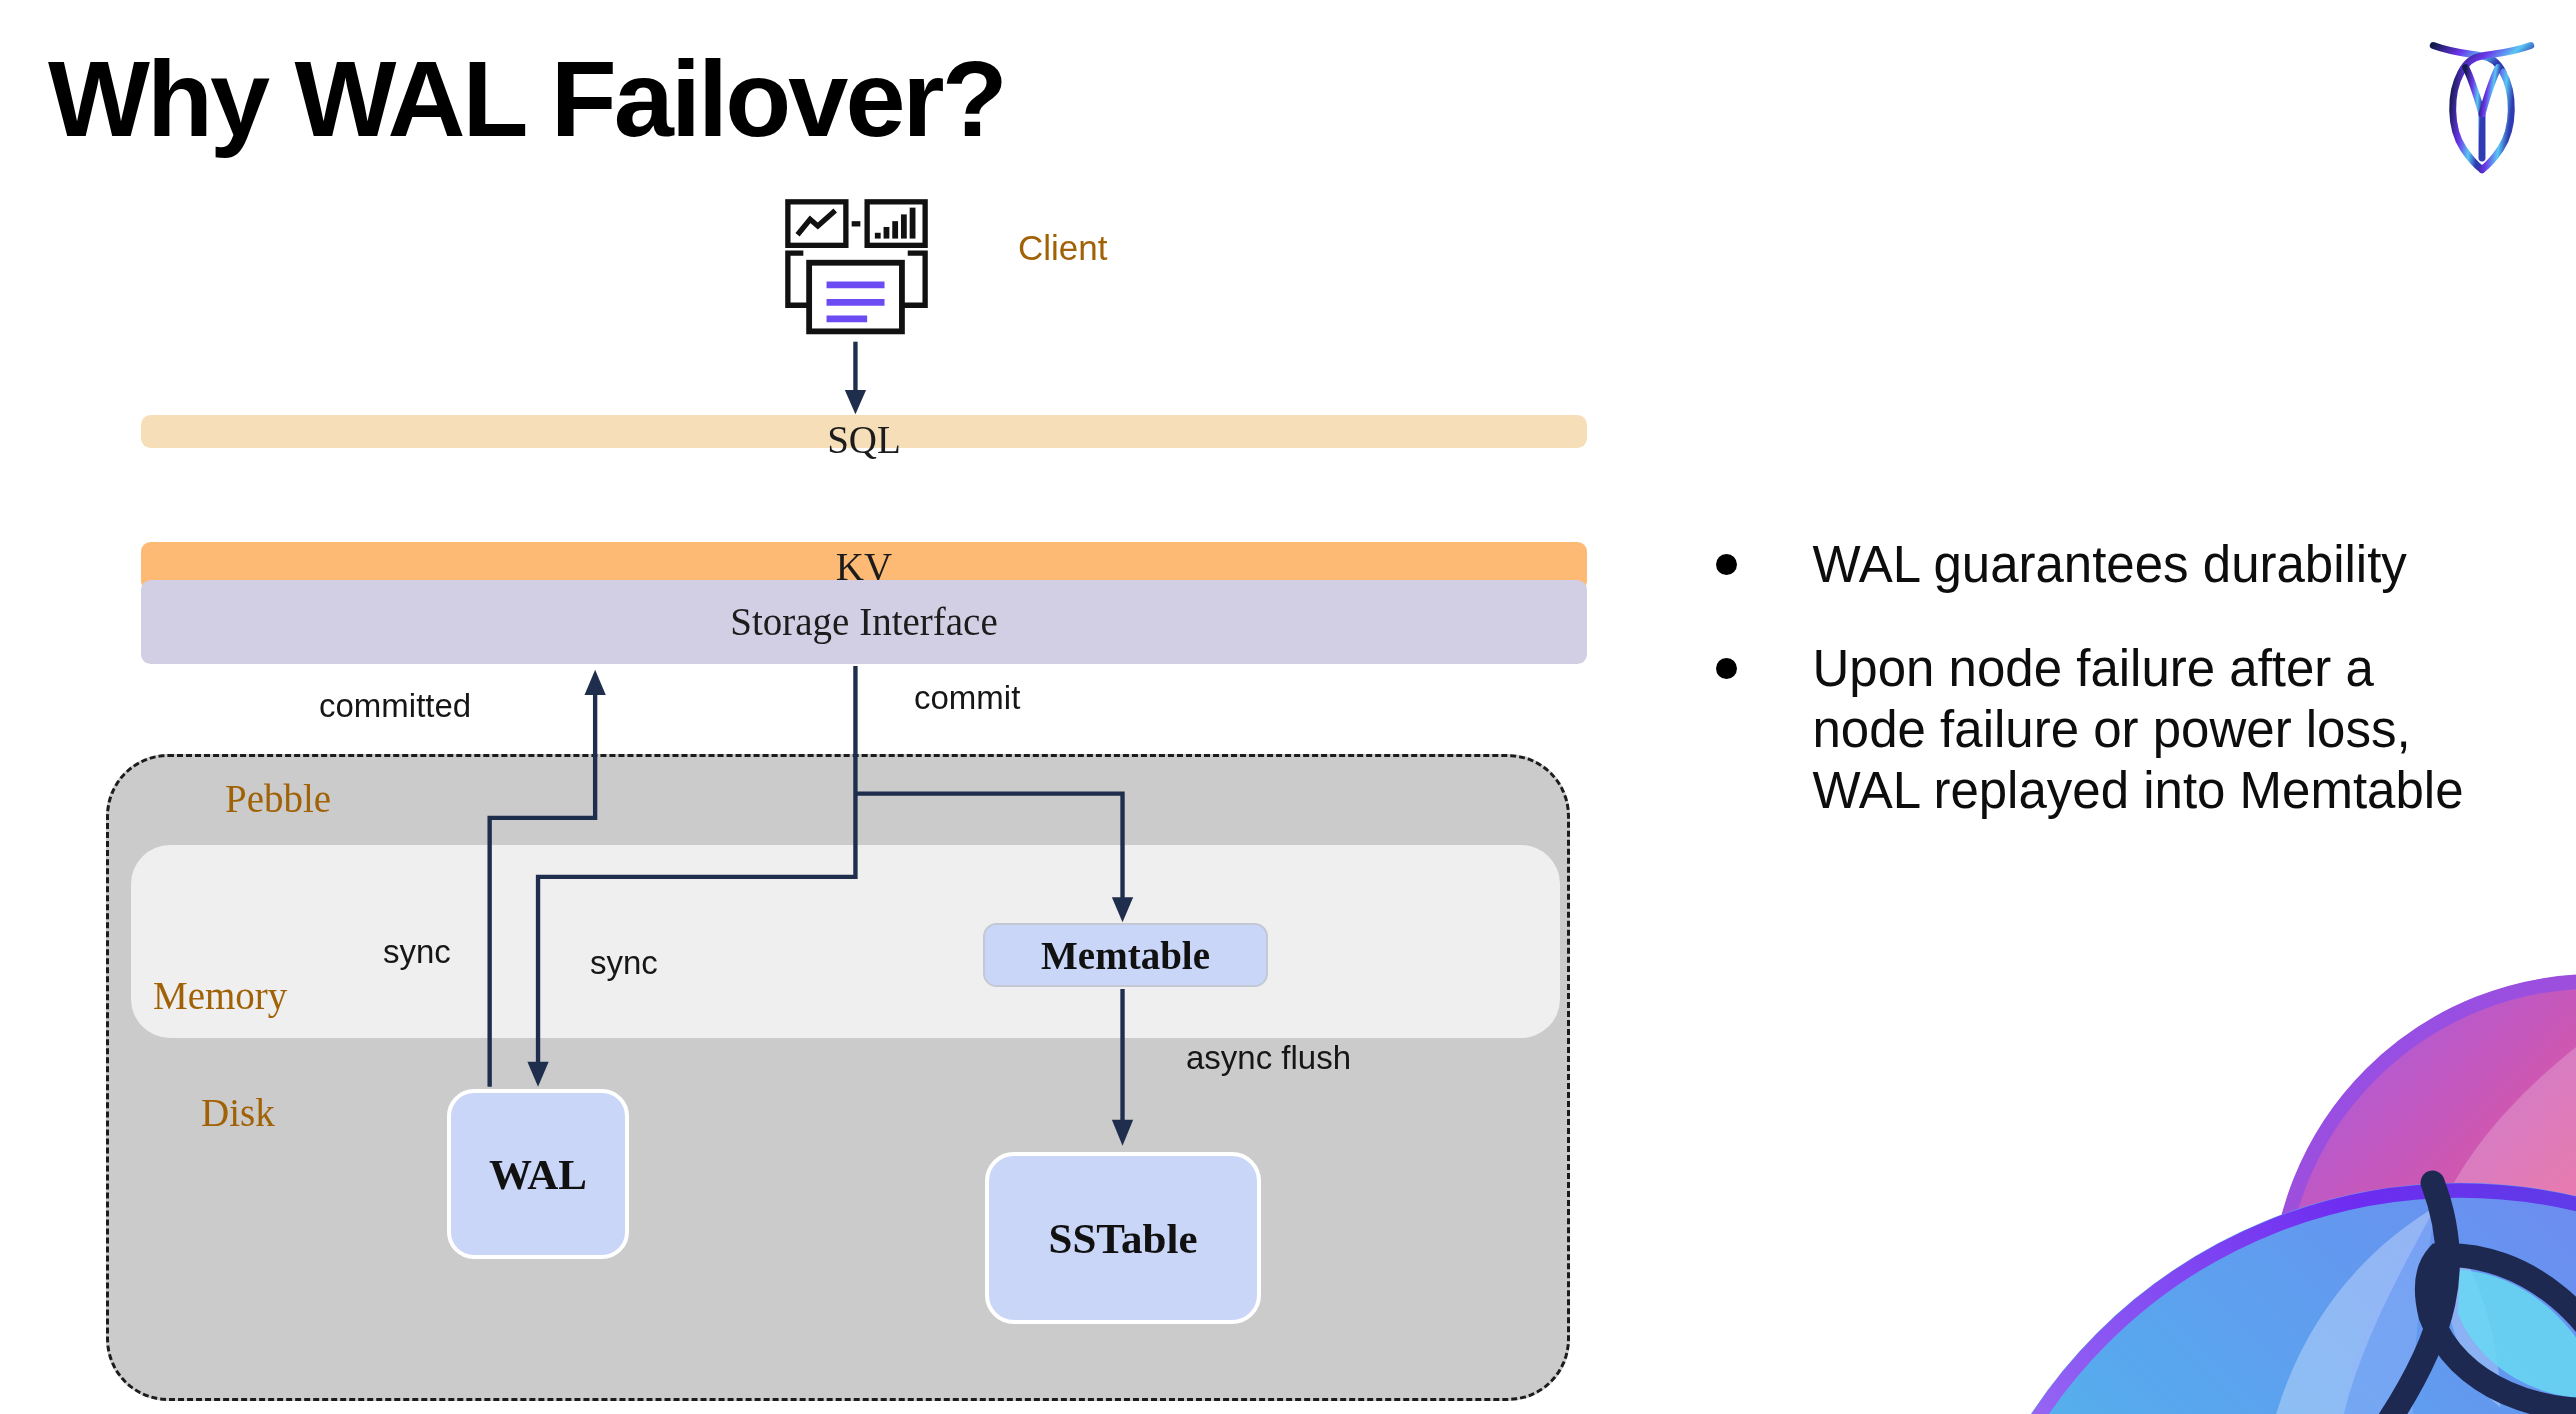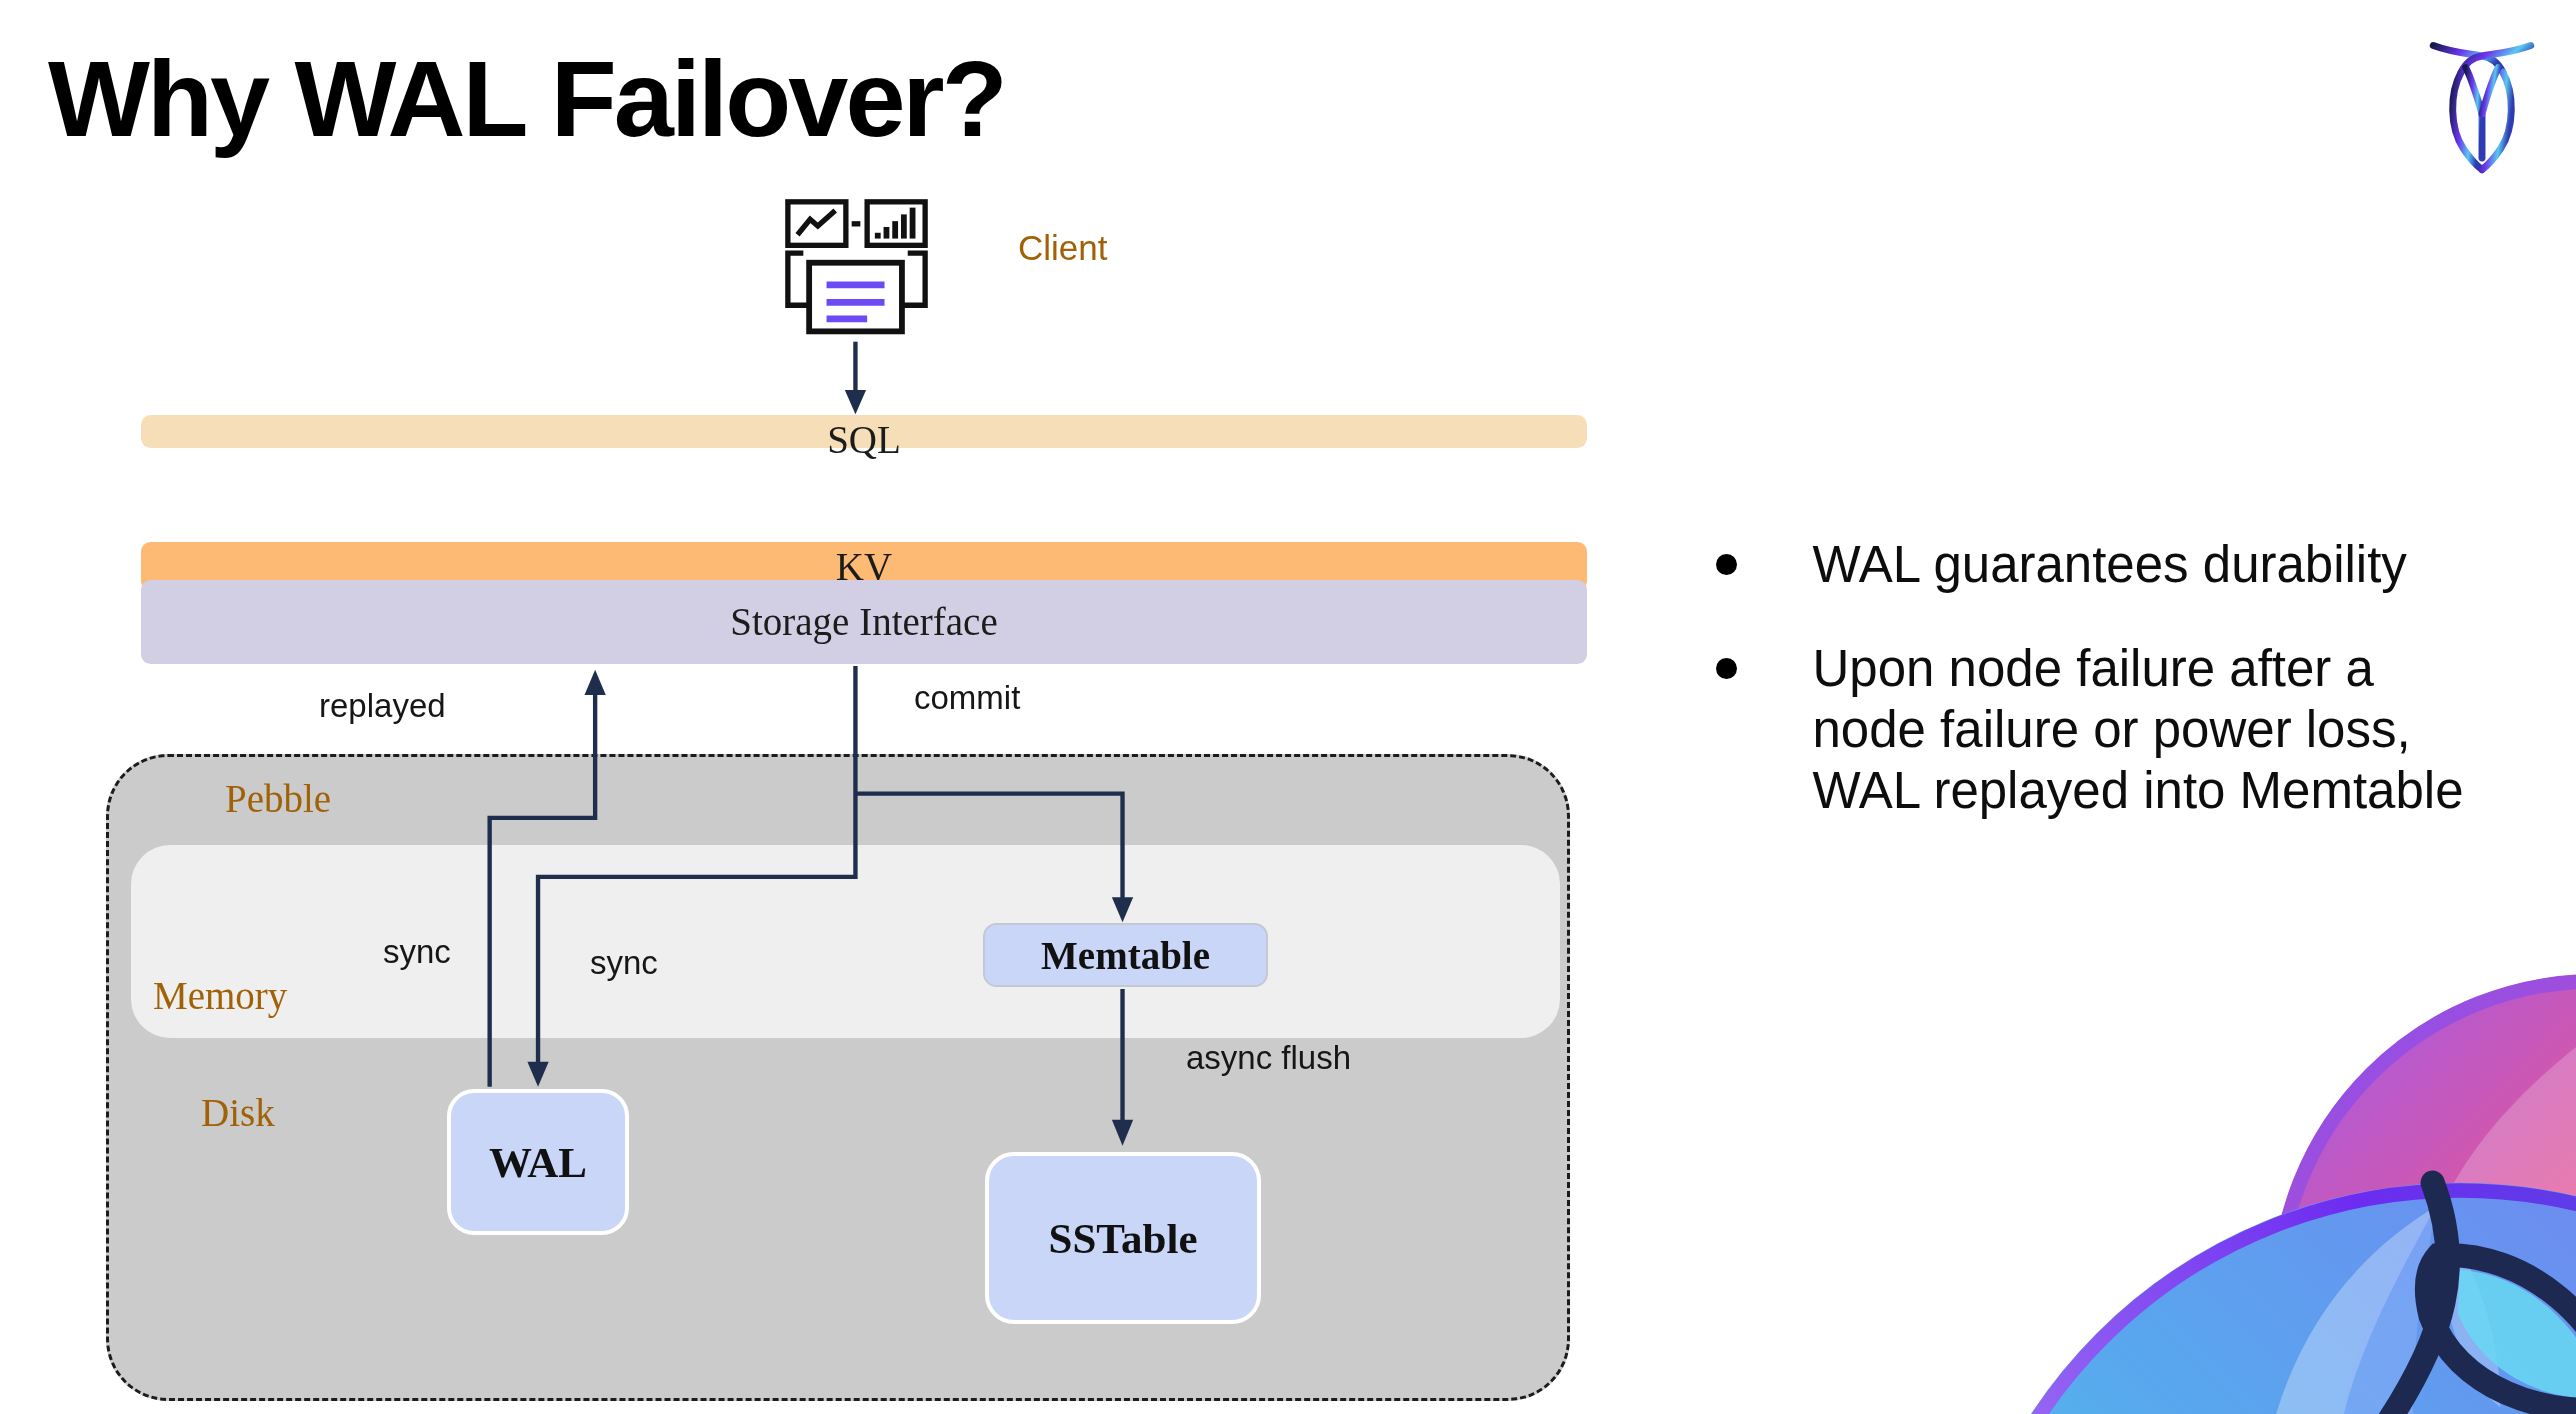--- a/index.html
+++ b/index.html
@@ -37,21 +37,21 @@
   .lbl-commit{left:914px;top:679px;}
   .lbl-sync1{left:383px;top:933px;}
   .lbl-sync2{left:590px;top:944px;}
   .lbl-async{left:1186px;top:1039px;}
 
   
   .node{box-sizing:border-box;display:flex;align-items:center;justify-content:center;
         font-family:"Liberation Serif",serif;font-weight:bold;color:#111;}
   .node-memtable{left:983px;top:923px;width:285px;height:64px;border:2.9px solid #c3c8d4;
                  border-radius:13.5px;font-size:39px;}
-  .node-wal{left:447px;top:1089px;width:182px;height:146px;border:4.8px solid #ffffff;
+  .node-wal{left:447px;top:1089px;width:182px;height:170px;border:4.8px solid #ffffff;
             border-radius:27px;font-size:43px;}
   .node-sstable{left:985px;top:1152px;width:276px;height:172px;border:4.8px solid #ffffff;
                 border-radius:29px;font-size:43px;}
 
   
   .wires{left:0;top:0;width:2576px;height:1415px;pointer-events:none;}
 
   
   .bullets{left:1699px;top:534px;width:794px;}
   .bullet-row{display:flex;align-items:flex-start;margin-bottom:43px;}
@@ -134,21 +134,21 @@
     </g>
     <g fill="#1f2e4d" stroke="none">
       <polygon points="884,428 873,403 895,403"></polygon>
       <polygon points="615,692 604,718 626,718"></polygon>
       <polygon points="556,1123 545,1097 567,1097"></polygon>
       <polygon points="1160,953 1149,927 1171,927"></polygon>
       <polygon points="1160,1184 1149,1157 1171,1157"></polygon>
     </g>
   </svg>
 
-  <div class="abs sans-label lbl-committed">replayed</div>
+  <div class="abs sans-label lbl-committed">committed</div>
   <div class="abs sans-label lbl-commit">commit</div>
   <div class="abs sans-label lbl-sync1">sync</div>
   <div class="abs sans-label lbl-sync2">sync</div>
   <div class="abs sans-label lbl-async">async flush</div>
 
   <div class="abs node node-memtable" style="background-color: rgb(201, 214, 247);">Memtable</div>
   <div class="abs node node-wal" style="background-color: rgb(201, 214, 247);">WAL</div>
   <div class="abs node node-sstable" style="background-color: rgb(201, 214, 247);">SSTable</div>
 
   <div class="abs bullets">

